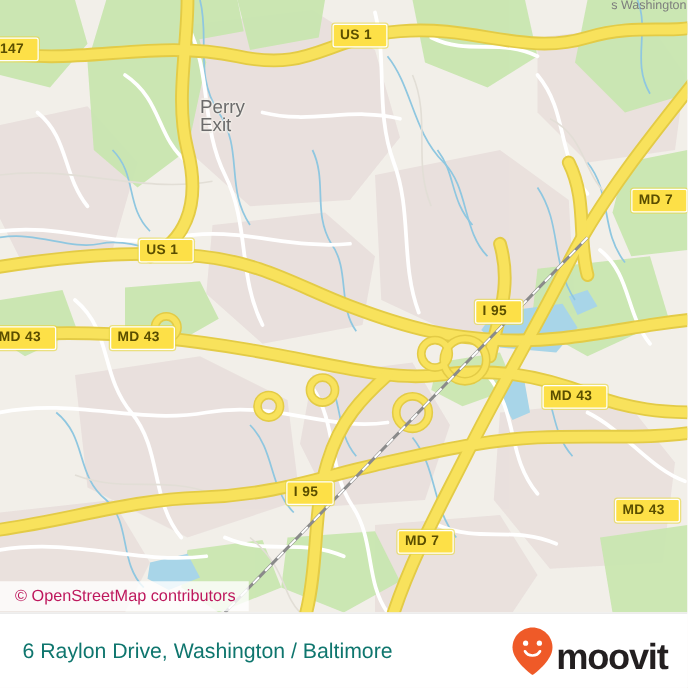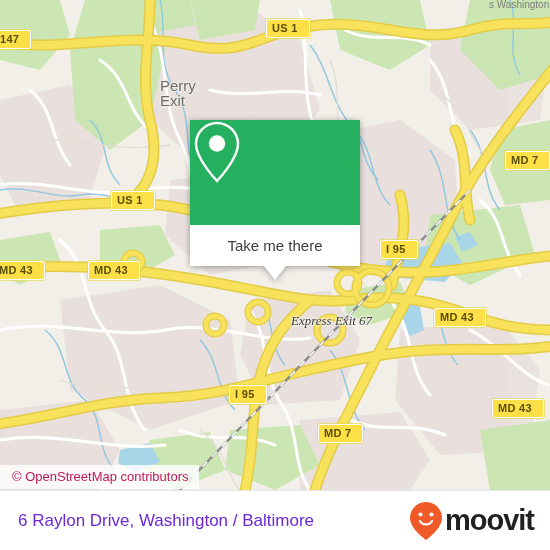--- a/index.html
+++ b/index.html
@@ -42,22 +42,22 @@
 
   
   #attrib{position:absolute;left:0;top:465px;background:rgba(255,255,255,.80);
     padding:4px 10px 5px 12px;font-size:13px;color:#be185d;
     font-family:"Liberation Sans",sans-serif;white-space:nowrap;}
 
   
   #footer{position:absolute;left:0;top:490px;width:550px;height:60px;background:#ffffff;
     border-top:1px solid #e6e6e6;display:flex;align-items:center;justify-content:space-between;
     box-sizing:border-box;padding:0 16px 0 18px;}
-  #footer .addr{font-size:17px;color:#6d28d9;font-family:"Liberation Sans",sans-serif;white-space:nowrap;}
-  #brand{display:flex;align-items:center;gap:2px;}
+  #footer .addr{font-size:17px;color:#0f766e;font-family:"Liberation Sans",sans-serif;white-space:nowrap;}
+  #brand{display:flex;align-items:flex-end;gap:2px;}
   #brand .word{font-size:29px;color:#231f20;font-family:"Liberation Sans",sans-serif;
     font-weight:bold;letter-spacing:-1px;line-height:29px;}
 </style>
 </head>
 <body>
 
 <div id="root">
 
   <div id="map">
     <svg width="550" height="490" viewBox="0 0 550 490">
@@ -192,46 +192,33 @@
       </g>
     </svg>
 
     <div class="place-label" style="left:160px;top:78px;width:60px;">
       <div>Perry</div>
       <div>Exit</div>
     </div>
 
     <div class="townname" style="left:489px;top:-1px;">s Washington</div>
 
-    <div class="roadname" style="left:291px;top:313px;">Express Exit 67</div>
 
     <div class="shield" style="left:-6px;top:30px;">147</div>
     <div class="shield" style="left:266px;top:19px;">US 1</div>
     <div class="shield" style="left:111px;top:191px;">US 1</div>
     <div class="shield" style="left:505px;top:151px;">MD 7</div>
     <div class="shield" style="left:-7px;top:261px;">MD 43</div>
     <div class="shield" style="left:88px;top:261px;">MD 43</div>
     <div class="shield" style="left:380px;top:240px;">I 95</div>
     <div class="shield" style="left:434px;top:308px;">MD 43</div>
     <div class="shield" style="left:229px;top:385px;">I 95</div>
     <div class="shield" style="left:318px;top:424px;">MD 7</div>
     <div class="shield" style="left:492px;top:399px;">MD 43</div>
 
-    <div id="popup">
-      <div class="head">
-        <svg width="54" height="64" viewBox="0 0 54 64">
-          <path d="M27 3 C15.4 3 6 12.4 6 24 C6 39 27 61 27 61 C27 61 48 39 48 24 C48 12.4 38.6 3 27 3 Z" fill="none" stroke="#ffffff" stroke-width="2.4"></path>
-          <circle cx="27" cy="23.5" r="8.2" fill="#ffffff"></circle>
-        </svg>
-      </div>
-      <div class="foot">
-        <span>Take me there</span>
-      </div>
-      <div class="tail"></div>
-    </div>
 
     <div id="attrib">© OpenStreetMap contributors</div>
   </div>
 
   <div id="footer">
     <div class="addr">6 Raylon Drive, Washington / Baltimore</div>
     <div id="brand">
       <svg width="34" height="40" viewBox="0 0 34 40">
         <path d="M17 1 C8.2 1 1 8.2 1 17 C1 28 17 39 17 39 C17 39 33 28 33 17 C33 8.2 25.8 1 17 1 Z" fill="#ef5a28"></path>
         <circle cx="11.5" cy="13.5" r="2.1" fill="#ffffff"></circle>

